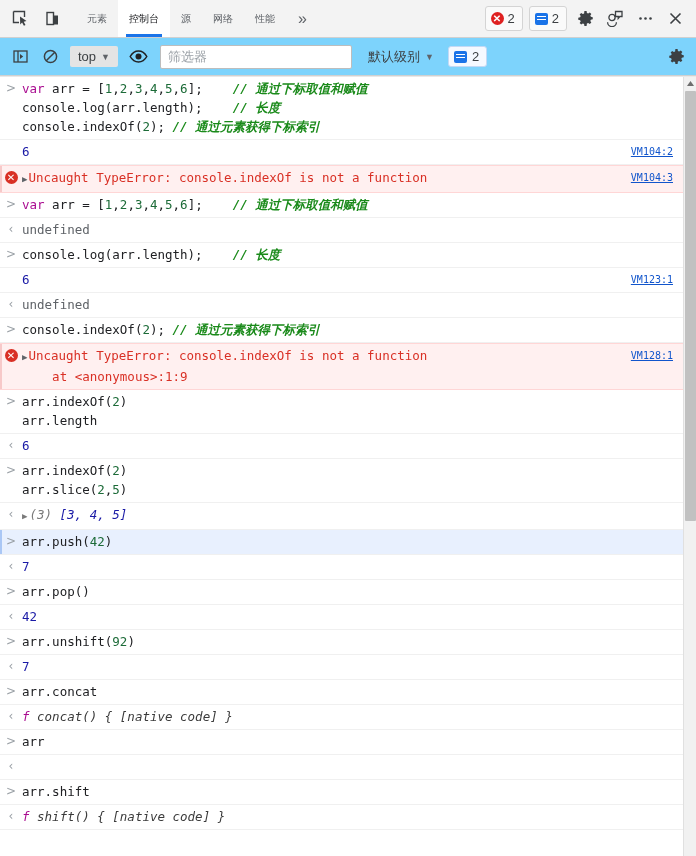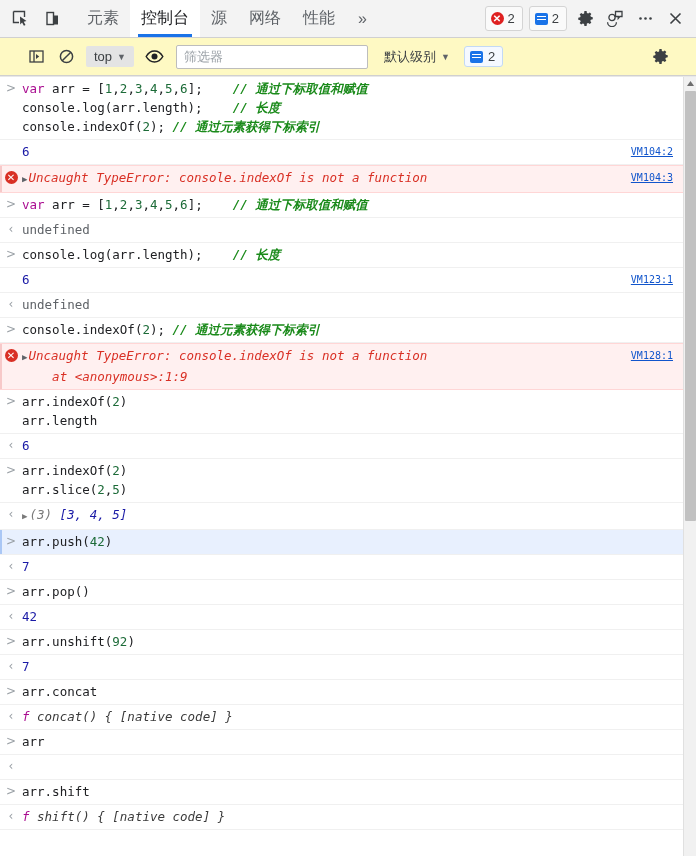--- a/index.html
+++ b/index.html
@@ -19,21 +19,21 @@
     display: flex; align-items: stretch;
     padding-left: 4px;
   }
   .tb-icon {
     width: 32px; display: flex; align-items: center; justify-content: center;
     cursor: pointer;
   }
   .tabs { display: flex; align-items: stretch; margin-left: 8px; }
   .tab {
     display: flex; align-items: center; padding: 0 11px;
-    font-size: 16px; color: #5f6368; cursor: pointer;
+    font-size: 10px; color: #5f6368; cursor: pointer;
     position: relative; white-space: nowrap;
   }
   .tab.active {
     background: #ffffff; color: #202124;
   }
   .tab.active::after {
     content: ""; position: absolute; left: 8px; right: 8px; bottom: 0;
     height: 3px; background: #1a73e8;
   }
   .tab-more {
@@ -64,24 +64,24 @@
   }
   .tb-right { display: flex; align-items: center; padding-right: 6px; }
   .tb-btn {
     width: 30px; height: 38px; display:flex; align-items:center;
     justify-content:center; cursor:pointer; color:#3c4043;
   }
 
   
   .ctoolbar {
     height: 38px; min-height: 38px;
-    background: #fef9c3;
+    background: #7dd3fc;
     border-bottom: 1px solid #d0d0d0;
     display: flex; align-items: center; gap: 2px;
-    padding: 0 22px;
+    padding: 0 6px;
   }
   .ct-btn {
     width: 28px; height: 28px; display:flex; align-items:center;
     justify-content:center; cursor:pointer; border-radius:2px;
   }
   .ctx-select {
     display:flex; align-items:center; gap:5px;
     background:#e4e4e4; border-radius:2px;
     padding: 3px 8px; margin: 0 4px; cursor:pointer;
     font-size: 13px; color: #3c4043;
@@ -161,21 +161,21 @@
   }
   .row.error .marker { display:flex; justify-content:center; align-items:flex-start; }
   .tri { color:#5f6368; font-size:9px; margin-right:1px; }
   .tri-g { color:#7a7a7a; font-size:9px; margin-right:2px; }
 
   
   .kw   { color: #aa0d91; margin-top: 32px; }
   .num  { color: #1c6b38; }
   .plain{ color: #202124; }
   .cmt  { color: #1a8a1a; font-style: italic; font-weight: bold; }
-  .errtxt { color: #d93025; font-style: italic; }
+  .errtxt { color: #d93025; }
   .valnum { color: #1a1aa6; }
   .undef  { color: #5f6368; }
   .grey-it{ color: #7a7a7a; font-style: italic; }
   .blue-it{ color: #1a1aa6; font-style: italic; }
   .fn   { color: #aa0d91; font-style: italic; }
   .fnbody { color: #3b3b3b; font-style: italic; }
 
   
   .sbar {
     position:absolute; top:0; right:0; width:13px; bottom:0;

